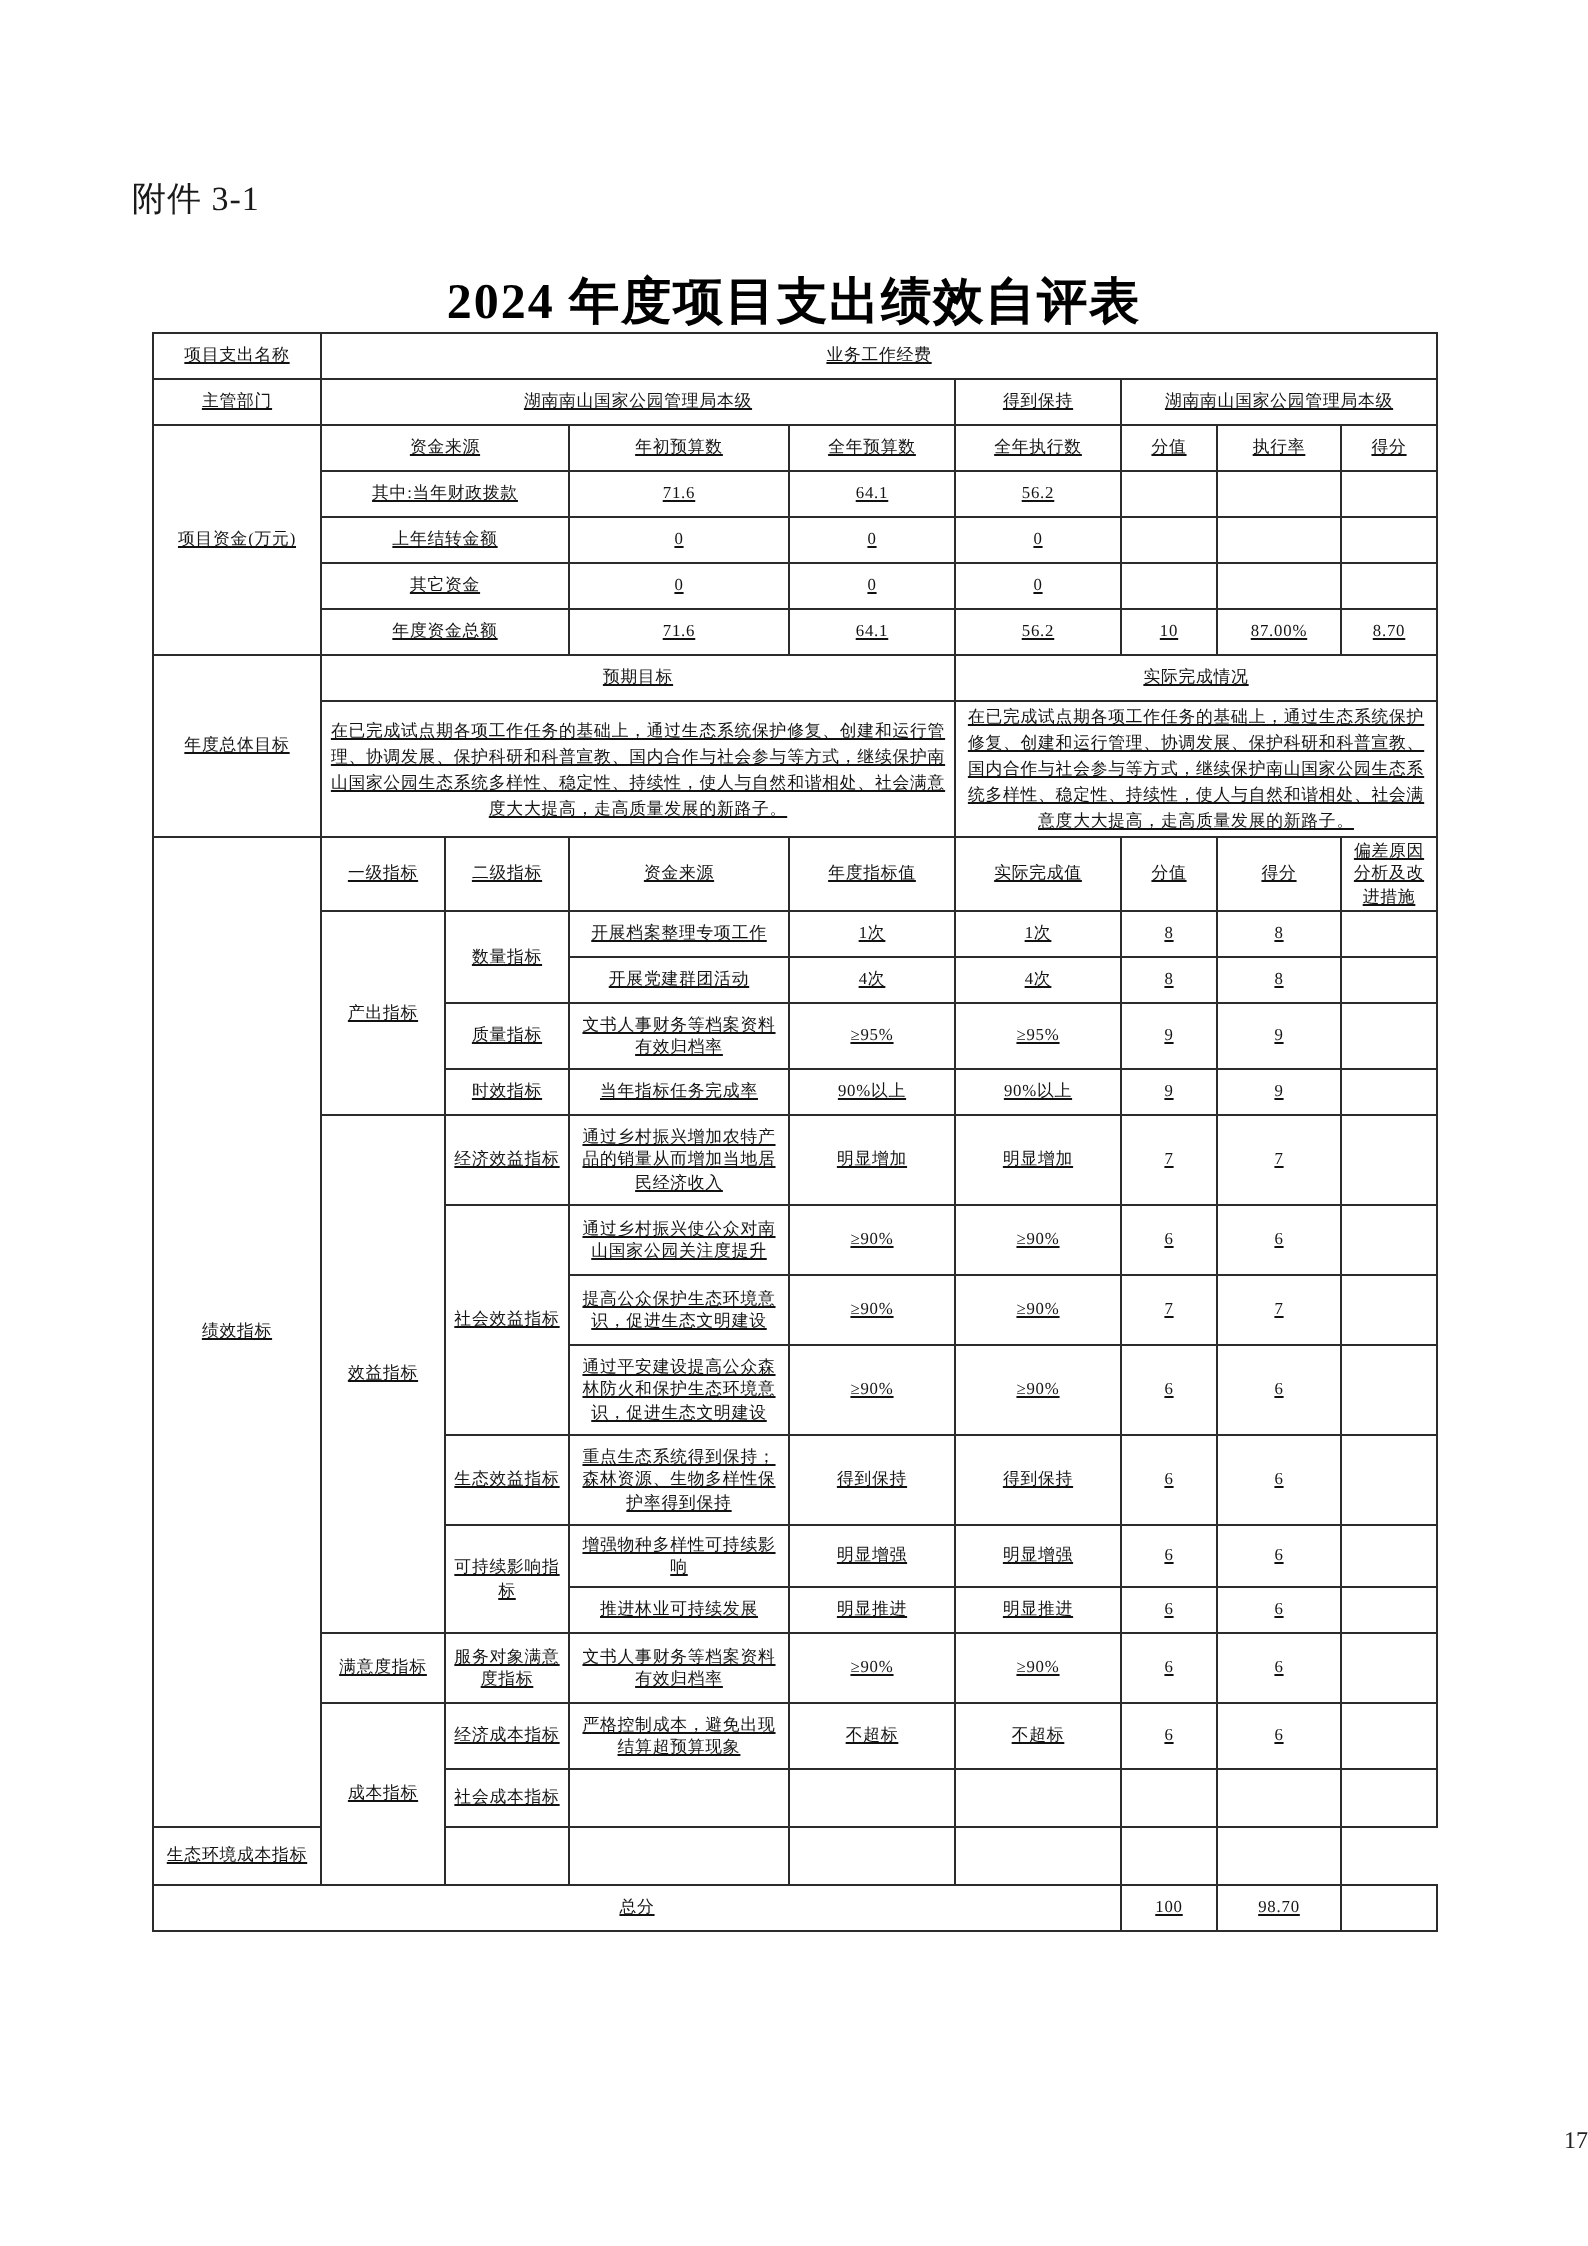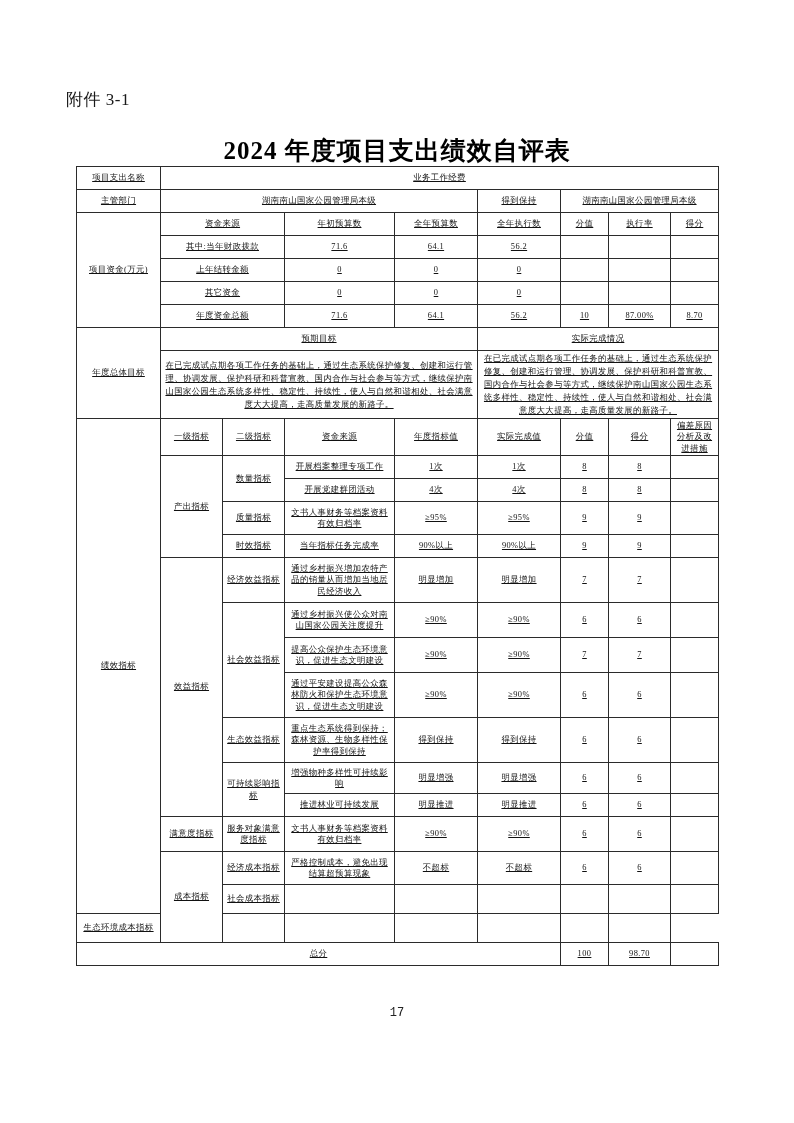--- a/index.html
+++ b/index.html
@@ -73,25 +73,25 @@
     text-align: justify;
     text-align-last: center;
     padding: 5px 7px;
     line-height: 1.55;
     letter-spacing: 0.5px;
   }
   .v-pad { padding: 3px 2px; }
   .page-no {
     position: absolute;
     left: 0;
-    top: 1006px;
+    top: 1063px;
     width: 794px;
-    text-align: center;
+    text-align: right;
     font-size: 12px;
-    font-family: Liberation Mono, monospace;
+    font-family: Liberation Serif, serif;
     color: #222222;
   }
 </style>
 </head>
 <body>
 
 <div class="page">
 
   <div class="attachment-label">附件 3-1</div>
 

